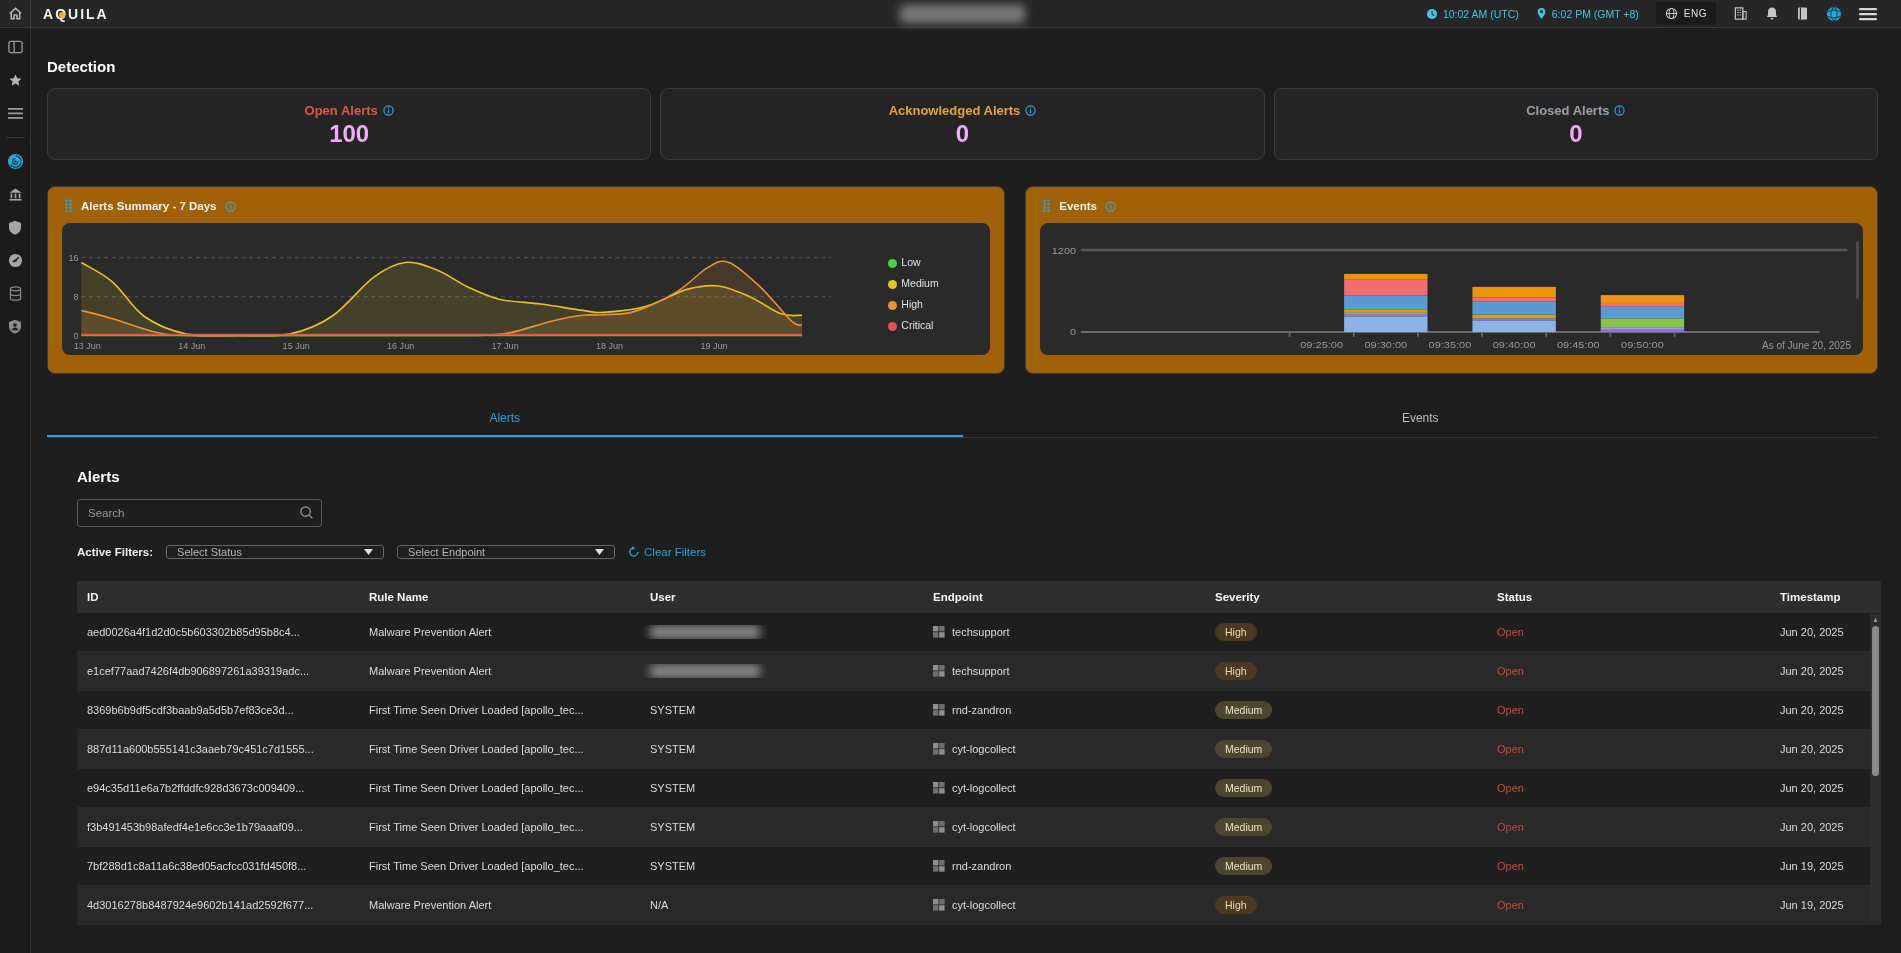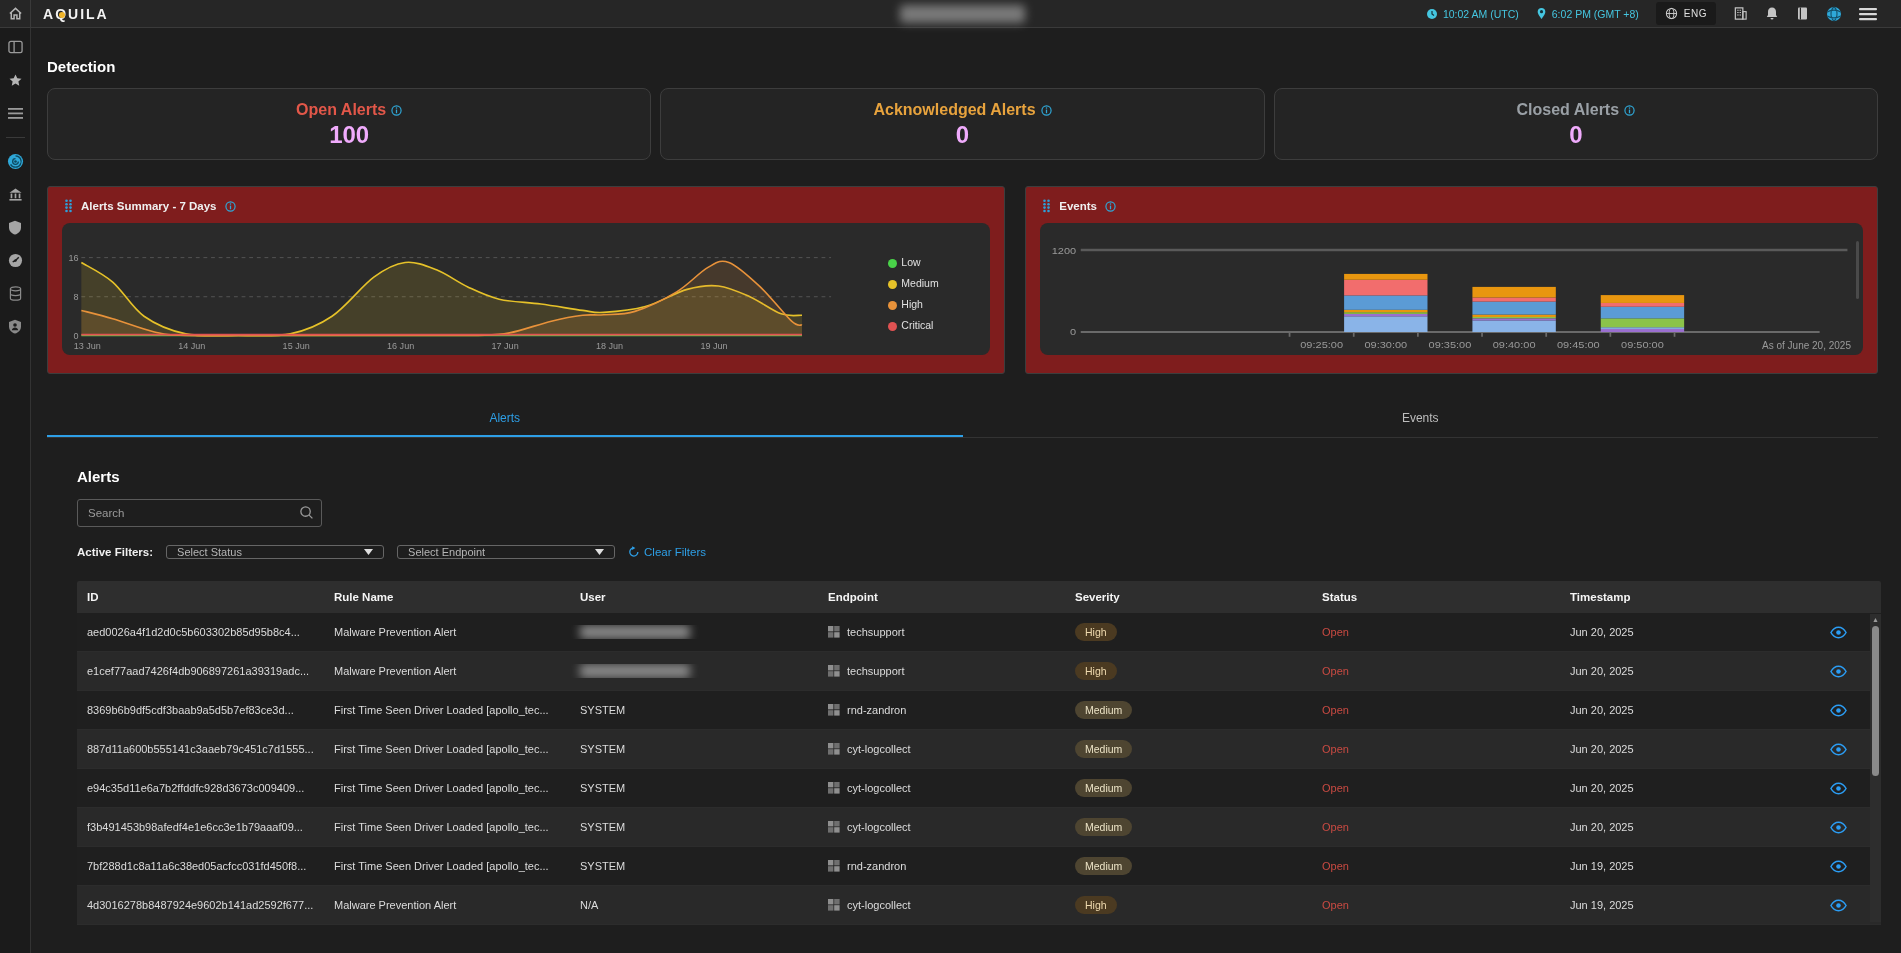--- a/index.html
+++ b/index.html
@@ -34,27 +34,27 @@
 
   
   .main { position:absolute; top:28px; left:31px; width:1870px; bottom:0; padding:0 23px 0 16px; }
   .page-title { margin-top:30px; font-size:15px; font-weight:700; color:#fff; }
   .page-sub { margin-top:5px; font-size:11px; color:#c9c9c9; }
 
   
   .stats-row { display:flex; gap:9px; margin-top:13px; }
   .stat-card { flex:1; height:72px; background:#242424; border:1px solid #3d3d3d; border-radius:8px;
     display:flex; flex-direction:column; align-items:center; justify-content:center; gap:4px; }
-  .stat-label { font-size:16px; font-weight:700; display:flex; align-items:center; gap:5px; }
+  .stat-label { font-size:13px; font-weight:700; display:flex; align-items:center; gap:5px; }
   .stat-value { font-size:24px; font-weight:700; color:#f0abfc; line-height:1; }
   .lc0 { color:#e25749; } .lc1 { color:#e8a33d; } .lc2 { color:#9aa0a6; }
 
   
   .charts-row { display:flex; gap:20px; margin-top:26px; }
-  .chart-card { flex:1; height:188px; background:#7f1d1d; border:1px solid #3d3d3d; border-radius:3px; }
+  .chart-card { flex:1; height:188px; background:#a16207; border:1px solid #3d3d3d; border-radius:8px; }
   .chart-head { display:flex; align-items:center; gap:8px; padding:12px 14px 8px 16px; }
   .chart-title { font-size:11.5px; font-weight:700; color:#f0f0f0; }
   .chart-panel { position:relative; margin:2px 14px 12px 14px; height:132px; background:#2a2a2a;
     border-radius:8px; display:flex; align-items:stretch; padding:6px 6px 2px 6px; }
   .chart-panel svg { flex:1; height:100%; }
   .legend-col { width:96px; display:flex; flex-direction:column; justify-content:center; gap:9px; padding-top:4px; }
   .legend-item { display:flex; align-items:flex-end; gap:4px; font-size:10.5px; color:#e0e0e0; }
   .legend-dot { width:9px; height:9px; border-radius:50%; flex:none; }
   .legend-sq { width:10px; height:10px; flex:none; }
   .legend-scroll { position:absolute; right:4px; top:18px; width:3px; height:58px; background:#4a4a4a; border-radius:2px; }
@@ -73,21 +73,21 @@
   .search-input::placeholder { color:#9a9a9a; }
   .search-ic { position:absolute; right:8px; top:6px; }
   .filters-row { display:flex; align-items:center; margin:18px 0 0 30px; gap:13px; }
   .filters-label { font-size:11.5px; font-weight:700; color:#f0f0f0; }
   .select-box { width:218px; height:14px; border:1px solid #666; border-radius:3px; display:flex;
     align-items:center; justify-content:space-between; padding:0 10px; font-size:11px; color:#b5b5b5; cursor:pointer; }
   .clear-filters { display:flex; align-items:center; gap:4px; color:#2e9fe6; font-size:11.5px; cursor:pointer; }
 
   
   .table-wrap { position:relative; margin:22px 0 0 30px; width:1804px; }
-  .t-grid { display:grid; grid-template-columns:247px 246px 248px 247px 247px 248px 215px 1fr; align-items:center; }
+  .t-grid { display:grid; grid-template-columns:247px 246px 248px 247px 247px 248px 215px 1fr; align-items:center;gap:35px; }
   .t-head { background:#2e2e2e; height:32px; font-size:11.5px; font-weight:600; color:#f5f5f5; border-radius:2px 2px 0 0; }
   .t-head > div { padding-left:10px; }
   .t-row { height:39px; font-size:11px; color:#dcdcdc; border-bottom:1px solid #2c2c2c; cursor:pointer; }
   .t-row:nth-child(odd) { background:#1f1f1f; }
   .t-row:nth-child(even) { background:#292929; }
   .t-row > div { padding-left:10px; overflow:hidden; white-space:nowrap; }
   .cell-ep { display:flex; align-items:center; gap:7px; }
   .badge { display:inline-block; padding:3px 10px; border-radius:10px; font-size:10.5px; }
   .blur-box { width:110px; height:14px; border-radius:3px; background:#9a9a9a; filter:blur(5px); opacity:.85; }
   .eye-cell { display:flex; justify-content:flex-end; padding-right:34px; }

